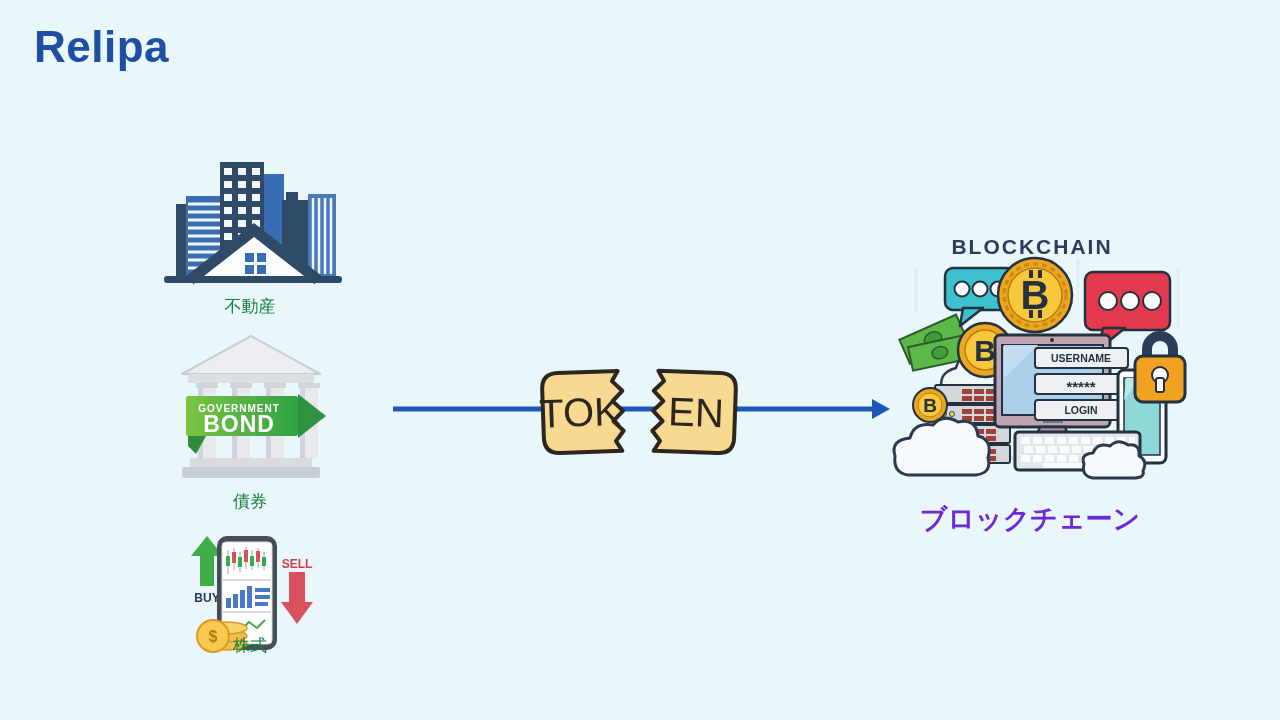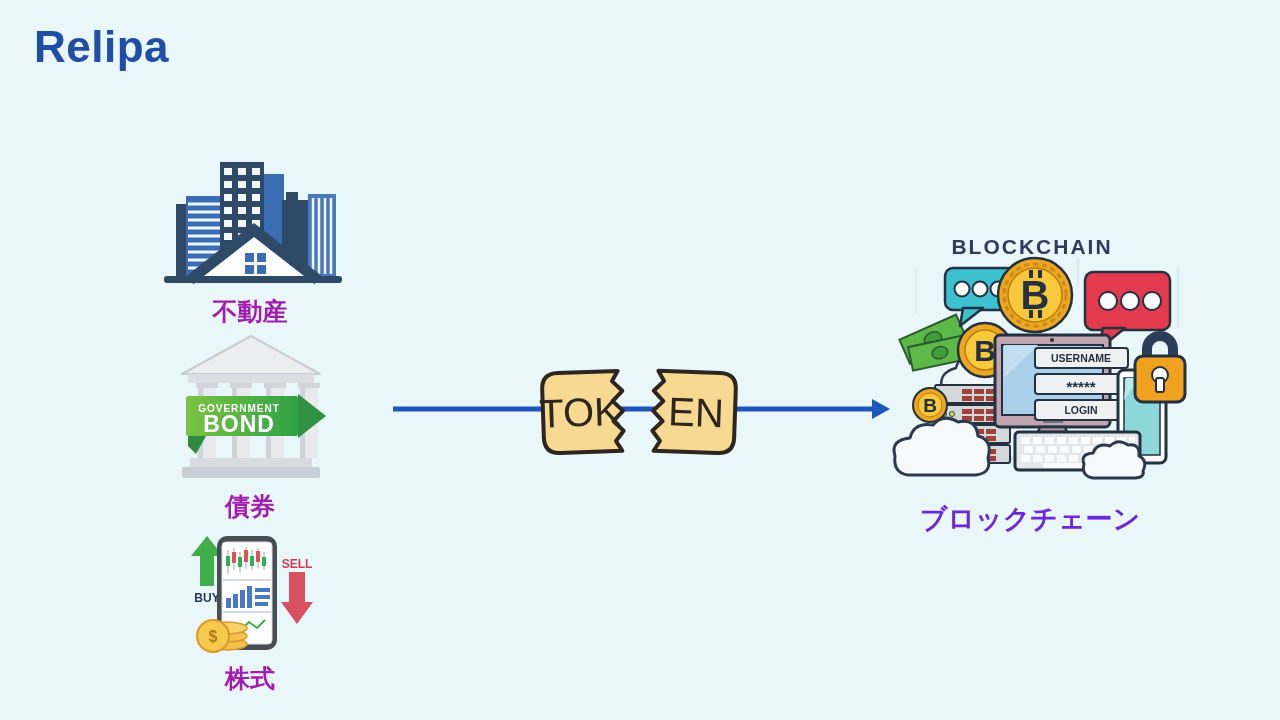--- a/index.html
+++ b/index.html
@@ -2,24 +2,24 @@
 <html><head>
 <meta charset="utf-8">
 <style>
   html,body{margin:0;padding:0;}
   body{font-family:"Liberation Sans","DejaVu Sans",sans-serif;}
   #stage{position:relative;width:1280px;height:720px;background:#e9f6fa;overflow:hidden;text-align:right;}
   .abs{position:absolute;}
   #logo{left:34px;top:22px;font-size:44px;font-weight:800;letter-spacing:0.5px;color:#1e4fa5;}
   #title{left:660px;top:70px;transform:translateX(-50%);white-space:nowrap;
          font-size:40px;font-weight:800;letter-spacing:1px;color:#16418f;}
-  .asset-label{transform:translateX(-50%);font-size:25px;font-weight:700;color:#a21caf;white-space:nowrap;}
+  .asset-label{transform:translateX(-50%);font-size:17px;font-weight:400;color:#15803d;white-space:nowrap;}
   #label-realestate{left:250px;top:295px;}
   #label-bonds{left:250px;top:490px;}
-  #label-stocks{left:250px;top:662px;}
+  #label-stocks{left:250px;top:634px;}
   #blockchain-label{left:1030px;top:501px;transform:translateX(-50%);
          font-size:27px;font-weight:800;color:#6d28d9;white-space:nowrap;}
   svg{display:block;}
   svg text{font-family:"Liberation Sans","DejaVu Sans",sans-serif;}
 </style>
 </head>
 <body>
 
 <div id="stage">
 

